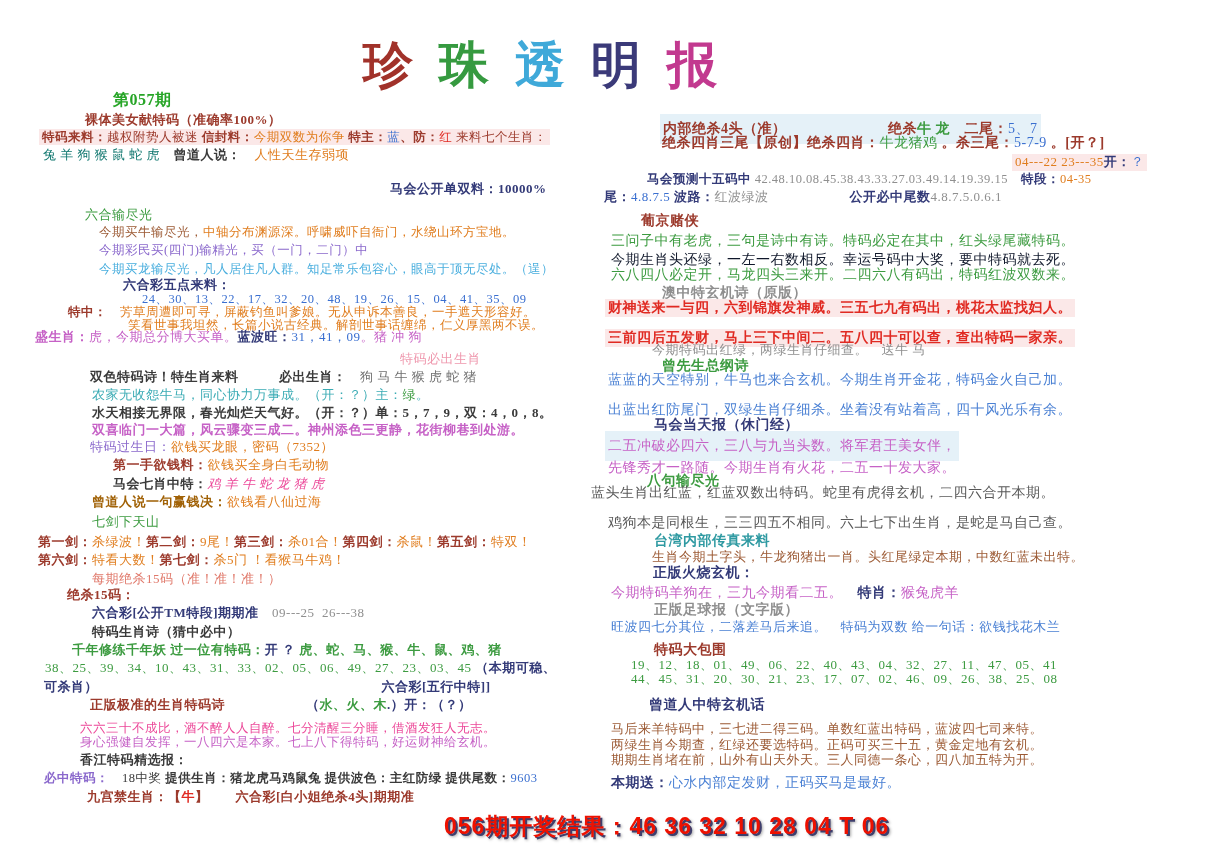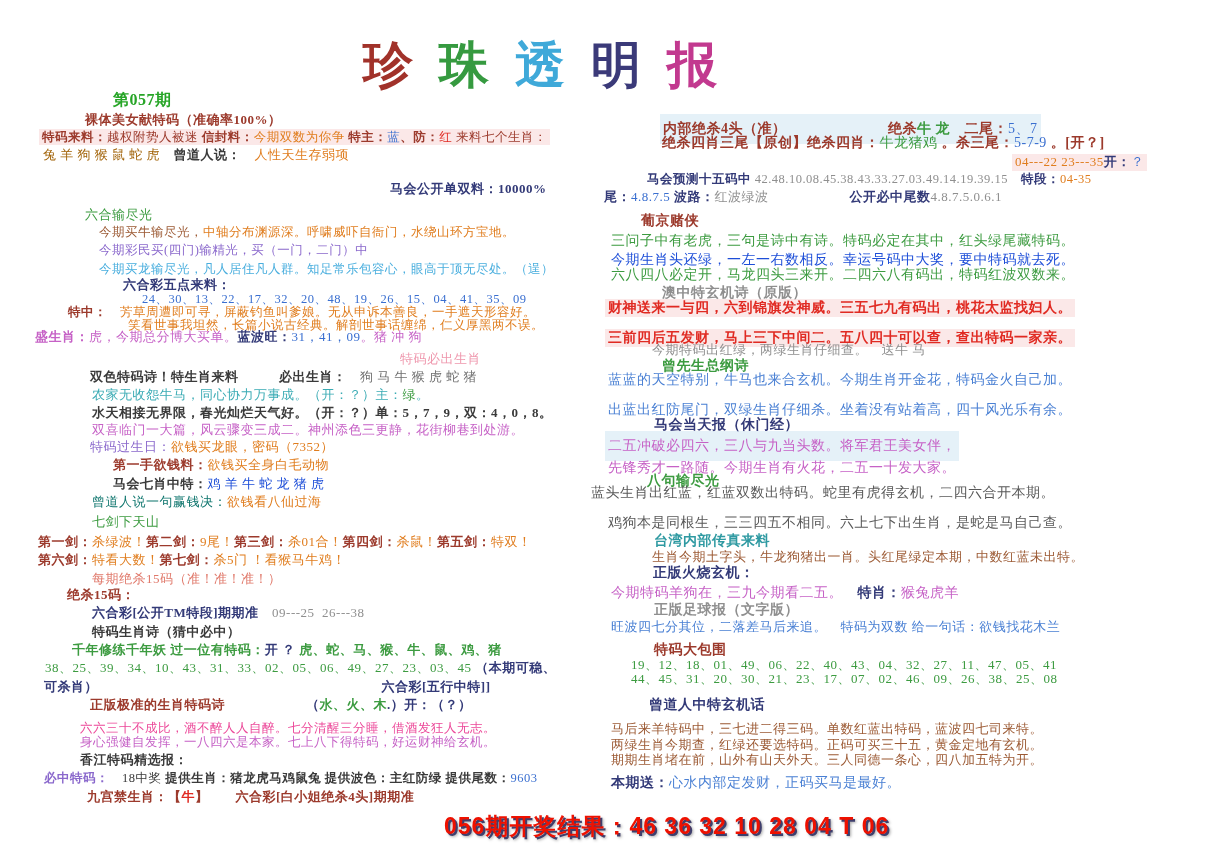--- a/index.html
+++ b/index.html
@@ -25,40 +25,40 @@
     letter-spacing:1px;
   }
 </style>
 </head>
 <body>
 
 <div id="page">
   <div id="title" style="left: 363px; top: 40px;"><span class="title-char" style="color: rgb(161, 50, 42);">珍</span><span class="title-char" style="color: rgb(54, 154, 64);">珠</span><span class="title-char" style="color: rgb(63, 169, 217);">透</span><span class="title-char" style="color: rgb(59, 58, 121);">明</span><span class="title-char" style="color: rgb(194, 57, 143);">报</span></div>
 <div class="line" style="left: 85px; top: 113px; font-size: 13px;"><span style="color: rgb(156, 58, 44); font-weight: bold;">裸体美女献特码（准确率100%）</span></div>
     <div class="line bg-p" style="left: 42px; top: 130px; font-size: 12.5px;"><span style="color: rgb(156, 58, 44); font-weight: bold;">特码来料：</span><span style="color: rgb(156, 58, 44);">越权附势人被迷 </span><span style="color: rgb(156, 58, 44); font-weight: bold;">信封料：</span><span style="color: rgb(224, 125, 30);">今期双数为你争 </span><span style="color: rgb(156, 58, 44); font-weight: bold;">特主：</span><span style="color: rgb(58, 111, 208);">蓝</span><span style="color: rgb(156, 58, 44); font-weight: bold;">、防：</span><span style="color: rgb(224, 42, 34);">红</span><span style="color: rgb(156, 58, 44);"> 来料七个生肖：</span></div>
-    <div class="line" style="left: 43px; top: 148px; font-size: 13px;"><span style="color: #a16207;">兔 羊 狗 猴 鼠 蛇 虎</span><span style="color: rgb(58, 58, 58); font-weight: bold;">　曾道人说：</span><span style="color: rgb(224, 125, 30);">　人性天生存弱项</span></div>
+    <div class="line" style="left: 43px; top: 148px; font-size: 13px;"><span style="color: #0f766e;">兔 羊 狗 猴 鼠 蛇 虎</span><span style="color: rgb(58, 58, 58); font-weight: bold;">　曾道人说：</span><span style="color: rgb(224, 125, 30);">　人性天生存弱项</span></div>
     <div class="line" style="left: 390px; top: 182px; font-size: 13px;"><span style="color: rgb(51, 58, 120); font-weight: bold;">马会公开单双料：10000%</span></div>
     <div class="line" style="left: 85px; top: 208px; font-size: 13px;"><span style="color: rgb(60, 155, 64);">六合输尽光</span></div>
     <div class="line" style="left: 99px; top: 225px; font-size: 12.5px;"><span style="color: rgb(156, 90, 52);">今期买牛输尽光，</span><span style="color: rgb(224, 125, 30);">中轴分布渊源深。呼啸威吓自衙门，水绕山环方宝地。</span></div>
     <div class="line" style="left: 99px; top: 243px; font-size: 12.5px;"><span style="color: rgb(138, 104, 204);">今期彩民买(四门)输精光，买（一门，二门）中</span></div>
     <div class="line" style="left: 99px; top: 262px; font-size: 12.5px;"><span style="color: rgb(73, 174, 222);">今期买龙输尽光，凡人居住凡人群。知足常乐包容心，眼高于顶无尽处。（逞）</span></div>
     <div class="line" style="left: 123px; top: 278px; font-size: 13px;"><span style="color: rgb(51, 58, 120); font-weight: bold;">六合彩五点来料：</span></div>
     <div class="line" style="left: 142px; top: 292px; font-size: 12.5px;"><span style="color: rgb(58, 111, 208);">24、30、13、22、17、32、20、48、19、26、15、04、41、35、09</span></div>
     <div class="line" style="left: 68px; top: 305px; font-size: 12.5px;"><span style="color: rgb(156, 58, 44); font-weight: bold;">特中：</span><span style="color: rgb(224, 125, 30);">　芳草周遭即可寻，屏蔽钓鱼叫爹娘。无从申诉本善良，一手遮天形容好。</span></div>
     <div class="line" style="left: 128px; top: 318px; font-size: 12.5px;"><span style="color: rgb(224, 125, 30);">笑看世事我坦然，长篇小说古经典。解剖世事话缠绵，仁义厚黑两不误。</span></div>
     <div class="line" style="left: 35px; top: 330px; font-size: 13px;"><span style="color: rgb(198, 97, 198); font-weight: bold;">盛生肖：</span><span style="color: rgb(198, 97, 198);">虎，今期总分博大买单。</span><span style="color: rgb(51, 58, 120); font-weight: bold;">蓝波旺：</span><span style="color: rgb(58, 111, 208);">31，41，09</span><span style="color: rgb(198, 97, 198);">。猪 冲 狗</span></div>
     <div class="line" style="left: 400px; top: 352px; font-size: 13px;"><span style="color: rgb(239, 151, 173);">特码必出生肖</span></div>
     <div class="line" style="left: 90px; top: 370px; font-size: 13px;"><span style="color: rgb(58, 58, 58); font-weight: bold;">双色特码诗！特生肖来料</span><span style="color: rgb(58, 58, 58); font-weight: bold;">　　　必出生肖：</span><span style="color: rgb(112, 112, 112);">　狗 马 牛 猴 虎 蛇 猪</span></div>
     <div class="line" style="left: 92px; top: 388px; font-size: 13px;"><span style="color: rgb(58, 171, 180);">农家无收怨牛马，同心协力万事成。（开：？）主：</span><span style="color: rgb(60, 155, 64);">绿</span><span style="color: rgb(58, 171, 180);">。</span></div>
     <div class="line" style="left: 92px; top: 406px; font-size: 13px;"><span style="color: rgb(58, 58, 58); font-weight: bold;">水天相接无界限，春光灿烂天气好。（开：？）单：5，7，9，双：4，0，8。</span></div>
-    <div class="line" style="left: 92px; top: 423px; font-size: 13px;"><span style="color: rgb(198, 97, 198);">双喜临门一大篇，风云骤变三成二。神州添色三更静，花街柳巷到处游。</span></div>
+    <div class="line" style="left: 92px; top: 423px; font-size: 13px;"><span style="color: rgb(198, 97, 198); font-weight: bold;">双喜临门一大篇，风云骤变三成二。神州添色三更静，花街柳巷到处游。</span></div>
     <div class="line" style="left: 90px; top: 440px; font-size: 13px;"><span style="color: rgb(138, 104, 204);">特码过生日：</span><span style="color: rgb(224, 125, 30);">欲钱买龙眼，密码（7352）</span></div>
     <div class="line" style="left: 113px; top: 458px; font-size: 13px;"><span style="color: rgb(156, 58, 44); font-weight: bold;">第一手欲钱料：</span><span style="color: rgb(224, 125, 30);">欲钱买全身白毛动物</span></div>
-    <div class="line" style="left: 113px; top: 477px; font-size: 13px;"><span style="color: rgb(58, 58, 58); font-weight: bold;">马会七肖中特：</span><span style="color: #1d4ed8;">鸡 羊 牛 蛇 龙 猪 虎</span></div>
-    <div class="line" style="left: 92px; top: 495px; font-size: 13px;"><span style="color: #0f766e; font-weight: normal;">曾道人说一句赢钱决：</span><span style="color: rgb(224, 125, 30);">欲钱看八仙过海</span></div>
+    <div class="line" style="left: 113px; top: 477px; font-size: 13px;"><span style="color: rgb(58, 58, 58); font-weight: bold;">马会七肖中特：</span><span style="color: #ec4899; font-style: italic;">鸡 羊 牛 蛇 龙 猪 虎</span></div>
+    <div class="line" style="left: 92px; top: 495px; font-size: 13px;"><span style="color: #a16207; font-weight: bold;">曾道人说一句赢钱决：</span><span style="color: rgb(224, 125, 30);">欲钱看八仙过海</span></div>
     <div class="line" style="left: 92px; top: 515px; font-size: 13px;"><span style="color: rgb(60, 155, 64);">七剑下天山</span></div>
     <div class="line" style="left: 38px; top: 535px; font-size: 13px;"><span style="color: rgb(156, 58, 44); font-weight: bold;">第一剑：</span><span style="color: rgb(224, 125, 30);">杀绿波！</span><span style="color: rgb(156, 58, 44); font-weight: bold;">第二剑：</span><span style="color: rgb(224, 125, 30);">9尾！</span><span style="color: rgb(156, 58, 44); font-weight: bold;">第三剑：</span><span style="color: rgb(224, 125, 30);">杀01合！</span><span style="color: rgb(156, 58, 44); font-weight: bold;">第四剑：</span><span style="color: rgb(224, 125, 30);">杀鼠！</span><span style="color: rgb(156, 58, 44); font-weight: bold;">第五剑：</span><span style="color: rgb(224, 125, 30);">特双！</span></div>
     <div class="line" style="left: 38px; top: 553px; font-size: 13px;"><span style="color: rgb(156, 58, 44); font-weight: bold;">第六剑：</span><span style="color: rgb(224, 125, 30);">特看大数！</span><span style="color: rgb(156, 58, 44); font-weight: bold;">第七剑：</span><span style="color: rgb(224, 125, 30);">杀5门 ！看猴马牛鸡！</span></div>
     <div class="line" style="left: 92px; top: 572px; font-size: 13px;"><span style="color: rgb(224, 121, 107);">每期绝杀15码（准！准！准！）</span></div>
     <div class="line" style="left: 67px; top: 588px; font-size: 13px;"><span style="color: rgb(156, 58, 44); font-weight: bold;">绝杀15码：</span></div>
     <div class="line" style="left: 92px; top: 606px; font-size: 13px;"><span style="color: rgb(51, 58, 120); font-weight: bold;">六合彩[公开TM特段]期期准</span><span style="color: rgb(143, 143, 143);">　09---25  26---38</span></div>
     <div class="line" style="left: 92px; top: 625px; font-size: 13px;"><span style="color: rgb(58, 58, 58); font-weight: bold;">特码生肖诗（猜中必中）</span></div>
     <div class="line" style="left: 72px; top: 643px; font-size: 13px;"><span style="color: rgb(60, 155, 64); font-weight: bold;">千年修练千年妖 过一位有特码：</span><span style="color: rgb(51, 58, 120); font-weight: bold;">开 ？ </span><span style="color: rgb(60, 155, 64); font-weight: bold;">虎、蛇、马、猴、牛、鼠、鸡、猪</span></div>
     <div class="line" style="left: 45px; top: 661px; font-size: 13px;"><span style="color: rgb(60, 155, 64);">38、25、39、34、10、43、31、33、02、05、06、49、27、23、03、45</span><span style="color: rgb(51, 58, 120); font-weight: bold;"> （本期可稳、</span></div>
     <div class="line" style="left: 44px; top: 680px; font-size: 13px;"><span style="color: rgb(51, 58, 120); font-weight: bold;">可杀肖）</span><span style="color: rgb(51, 58, 120); font-weight: bold;">　　　　　　　　　　　　　　　　　　　　　六合彩[五行中特]]</span></div>
@@ -68,21 +68,21 @@
     <div class="line" style="left: 80px; top: 753px; font-size: 13px;"><span style="color: rgb(58, 58, 58); font-weight: bold;">香江特码精选报：</span></div>
     <div class="line" style="left: 44px; top: 771px; font-size: 12.5px;"><span style="color: rgb(138, 104, 204); font-weight: bold;">必中特码：</span><span style="color: rgb(58, 58, 58);">　18中奖 </span><span style="color: rgb(58, 58, 58); font-weight: bold;">提供生肖：</span><span style="color: rgb(58, 58, 58); font-weight: bold;">猪龙虎马鸡鼠兔 </span><span style="color: rgb(58, 58, 58); font-weight: bold;">提供波色：</span><span style="color: rgb(58, 58, 58); font-weight: bold;">主红防绿 </span><span style="color: rgb(58, 58, 58); font-weight: bold;">提供尾数：</span><span style="color: rgb(58, 111, 208);">9603</span></div>
     <div class="line" style="left: 87px; top: 790px; font-size: 13px;"><span style="color: rgb(156, 58, 44); font-weight: bold;">九宫禁生肖：【</span><span style="color: rgb(224, 42, 34); font-weight: bold;">牛</span><span style="color: rgb(156, 58, 44); font-weight: bold;">】</span><span style="color: rgb(156, 58, 44); font-weight: bold;">　　六合彩[白小姐绝杀4头]期期准</span></div>
     <div class="line bg-b" style="left: 663px; top: 115px; font-size: 14px;"><span style="color: rgb(156, 58, 44); font-weight: bold;">内部绝杀4头（准）</span><span style="color: rgb(156, 58, 44); font-weight: bold;">　　　　　　　绝杀</span><span style="color: rgb(60, 155, 64); font-weight: bold;">牛 龙</span><span style="color: rgb(156, 58, 44); font-weight: bold;">　二尾：</span><span style="color: rgb(58, 111, 208);">5、7</span></div>
     <div class="line" style="left: 662px; top: 135px; font-size: 14px;"><span style="color: rgb(156, 58, 44); font-weight: bold;">绝杀四肖三尾【原创】绝杀四肖：</span><span style="color: rgb(60, 155, 64);">牛龙猪鸡</span><span style="color: rgb(156, 58, 44); font-weight: bold;"> 。杀三尾：</span><span style="color: rgb(58, 111, 208);">5-7-9</span><span style="color: rgb(156, 58, 44); font-weight: bold;"> 。[开？]</span></div>
     <div class="line bg-p" style="left: 1015px; top: 155px; font-size: 13px;"><span style="color: rgb(224, 125, 30);">04---22 23---35</span><span style="color: rgb(51, 58, 120); font-weight: bold;">开：</span><span style="color: rgb(58, 111, 208);">？</span></div>
     <div class="line" style="left: 647px; top: 172px; font-size: 12.5px;"><span style="color: rgb(51, 58, 120); font-weight: bold;">马会预测十五码中</span><span style="color: rgb(143, 143, 143);"> 42.48.10.08.45.38.43.33.27.03.49.14.19.39.15</span><span style="color: rgb(51, 58, 120); font-weight: bold;">　特段：</span><span style="color: rgb(224, 125, 30);">04-35</span></div>
     <div class="line" style="left: 604px; top: 190px; font-size: 13px;"><span style="color: rgb(51, 58, 120); font-weight: bold;">尾：</span><span style="color: rgb(58, 111, 208);">4.8.7.5 </span><span style="color: rgb(51, 58, 120); font-weight: bold;">波路：</span><span style="color: rgb(143, 143, 143);">红波绿波</span><span style="color: rgb(51, 58, 120); font-weight: bold;">　　　　　　公开必中尾数</span><span style="color: rgb(143, 143, 143);">4.8.7.5.0.6.1</span></div>
     <div class="line" style="left: 641px; top: 213px; font-size: 14px;"><span style="color: rgb(156, 58, 44); font-weight: bold;">葡京赌侠</span></div>
     <div class="line" style="left: 611px; top: 233px; font-size: 14px;"><span style="color: rgb(60, 155, 64);">三问子中有老虎，三句是诗中有诗。特码必定在其中，红头绿尾藏特码。</span></div>
-    <div class="line" style="left: 611px; top: 252px; font-size: 14px;"><span style="color: #1d4ed8;">今期生肖头还绿，一左一右数相反。幸运号码中大奖，要中特码就去死。</span></div>
+    <div class="line" style="left: 611px; top: 252px; font-size: 14px;"><span style="color: #0f172a;">今期生肖头还绿，一左一右数相反。幸运号码中大奖，要中特码就去死。</span></div>
     <div class="line" style="left: 611px; top: 267px; font-size: 14px;"><span style="color: rgb(60, 155, 64);">六八四八必定开，马龙四头三来开。二四六八有码出，特码红波双数来。</span></div>
     <div class="line" style="left: 662px; top: 285px; font-size: 14px;"><span style="color: rgb(143, 143, 143); font-weight: bold;">澳中特玄机诗（原版）</span></div>
     <div class="line bg-p" style="left: 608px; top: 300px; font-size: 14px;"><span style="color: rgb(224, 42, 34); font-weight: bold;">财神送来一与四，六到锦旗发神威。三五七九有码出，桃花太监找妇人。</span></div>
     <div class="line bg-p" style="left: 608px; top: 330px; font-size: 14px;"><span style="color: rgb(224, 42, 34); font-weight: bold;">三前四后五发财，马上三下中间二。五八四十可以查，查出特码一家亲。</span></div>
     <div class="line" style="left: 652px; top: 343px; font-size: 13px;"><span style="color: rgb(143, 143, 143);">今期特码出红绿，两绿生肖仔细查。　送牛 马</span></div>
     <div class="line" style="left: 662px; top: 358px; font-size: 14px;"><span style="color: rgb(60, 155, 64); font-weight: bold;">曾先生总纲诗</span></div>
     <div class="line" style="left: 608px; top: 402px; font-size: 14px;"><span style="color: rgb(74, 128, 212);">出蓝出红防尾门，双绿生肖仔细杀。坐着没有站着高，四十风光乐有余。</span></div>
     <div class="line" style="left: 608px; top: 372px; font-size: 14px;"><span style="color: rgb(74, 128, 212);">蓝蓝的天空特别，牛马也来合玄机。今期生肖开金花，特码金火自己加。</span></div>
     <div class="line" style="left: 654px; top: 417px; font-size: 14px;"><span style="color: rgb(51, 58, 120); font-weight: bold;">马会当天报（休门经）</span></div>
     <div class="line bg-b" style="left: 608px; top: 432px; font-size: 14px;"><span style="color: rgb(198, 97, 198);">二五冲破必四六，三八与九当头数。将军君王美女伴，</span></div>

